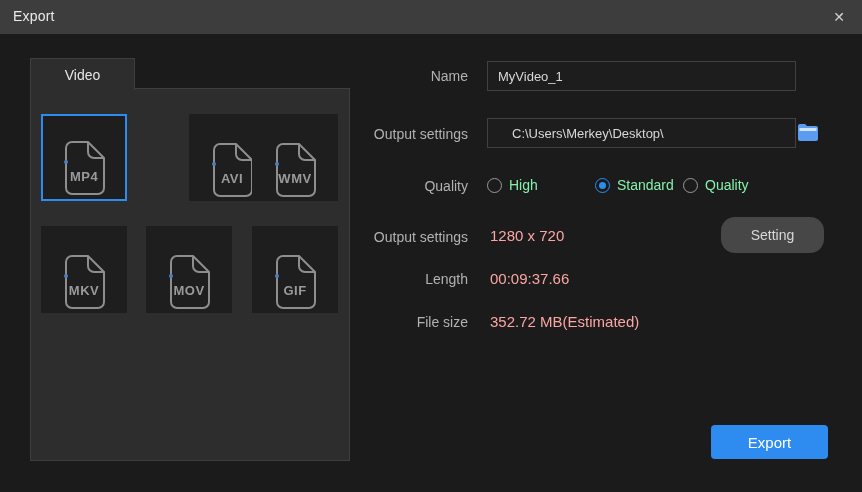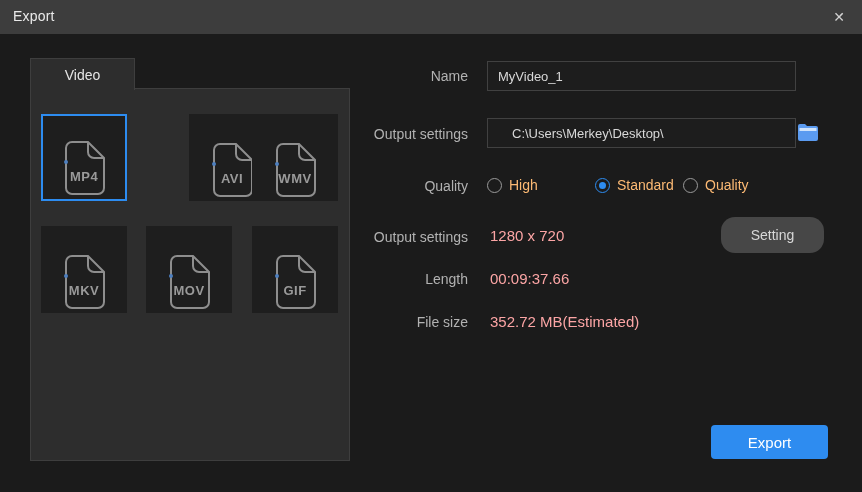--- a/index.html
+++ b/index.html
@@ -95,21 +95,21 @@
   .rg-2 { left:683px; }
   .radio-circle {
     width:15px; height:15px; border-radius:50%;
     border:1px solid #9a9a9a; background:transparent; position:relative;
   }
   .radio-group.checked .radio-circle { border-color:#2d8cf0; }
   .radio-group.checked .radio-circle::after {
     content:""; position:absolute; left:3px; top:3px;
     width:7px; height:7px; border-radius:50%; background:#2d8cf0;
   }
-  .radio-label { font-size:14px; color:#fdba74; }
+  .radio-label { font-size:14px; color:#86efac; }
 
   .setting-btn {
     position:absolute; left:721px; top:217px; width:103px; height:36px;
     background:#474747; border:none; border-radius:14px;
     color:#d8d8d8; font-size:14px; cursor:pointer;
     font-family:"Liberation Sans", sans-serif;
   }
 
   .export-btn {
     position:absolute; left:711px; top:425px; width:117px; height:34px;

